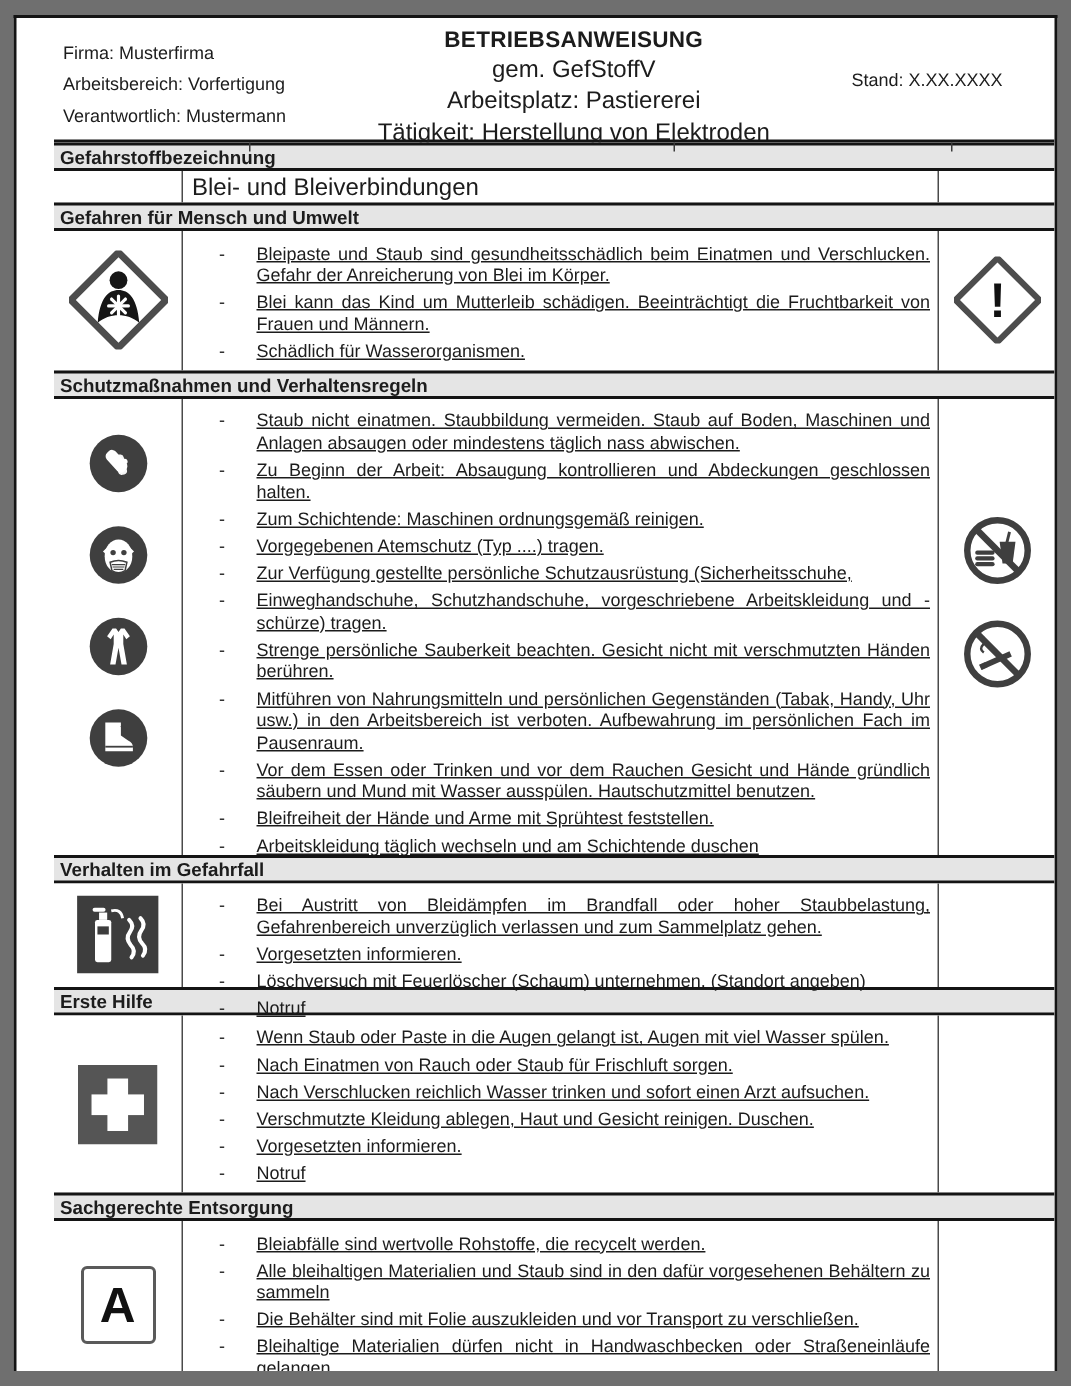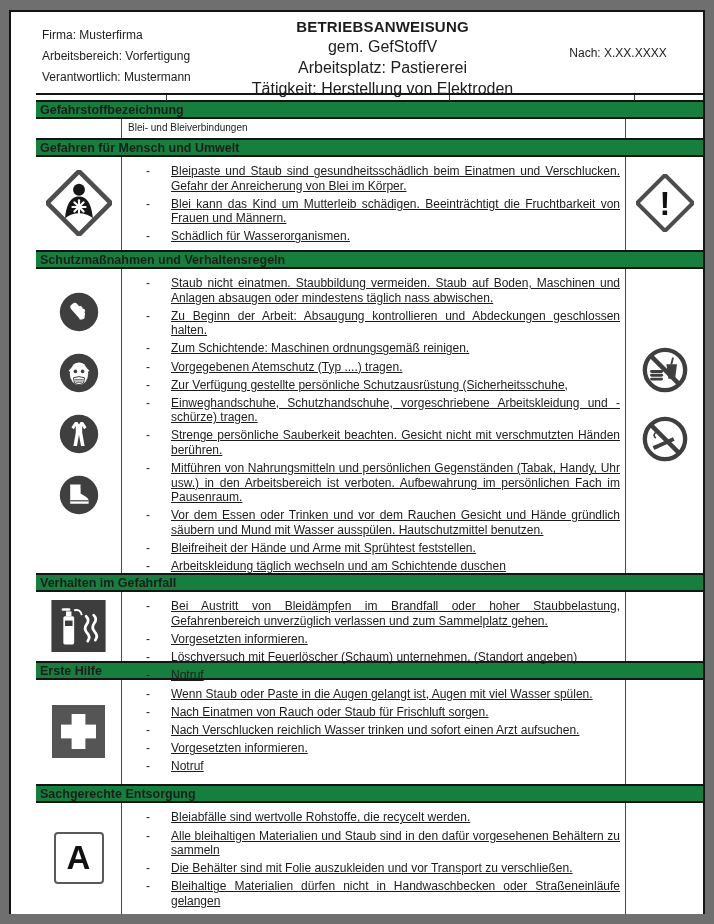--- a/index.html
+++ b/index.html
@@ -19,39 +19,39 @@
   .hdr-center{flex:1;text-align:center;padding-top:6px;}
   .hdr-title{font-size:15px;font-weight:bold;letter-spacing:.2px;}
   .hdr-sub{font-size:16px;margin-top:3px;}
   .hdr-right{width:170px;font-size:12px;display:flex;align-items:center;justify-content:center;}
   
   .gaprow{height:6px;position:relative;}
   .tick{position:absolute;top:0;width:1px;height:6px;background:#3a3a3a;}
   
   .band{
     height:19px;border-top:2px solid #141414;border-bottom:2px solid #141414;
-    box-sizing:border-box;font-size:12.5px;font-weight:bold;padding:1px 0 0 4px;background:#15803d;
+    box-sizing:border-box;font-size:12.5px;font-weight:bold;padding:1px 0 0 4px;background:#e5e5e5;
   }
   
   .row{display:flex;box-sizing:border-box;background:#fff;}
   .cell-left{width:86px;border-right:1px solid #4a4a4a;box-sizing:border-box;
     display:flex;flex-direction:column;align-items:center;justify-content:center;flex-shrink:0;}
   .cell-main{flex:1;box-sizing:border-box;min-width:0;}
   .cell-right{width:78px;border-left:1px solid #4a4a4a;box-sizing:border-box;
     display:flex;flex-direction:column;align-items:center;flex-shrink:0;}
   .center-v{justify-content:center;}
   
   ul.bullets{list-style:none;margin:0;padding:4px 5px 2px 0;}
   ul.bullets li{
     position:relative;padding-left:49px;margin:3.5px 0;font-size:12px;line-height:14.6px;
     text-align:justify;
     text-decoration:underline;
   }
   ul.bullets li::before{content:"-";position:absolute;left:24px;top:0;}
-  .plainline{font-size:10px;padding:3px 0 0 6px;}
+  .plainline{font-size:16px;padding:3px 0 0 6px;}
   
   .stack-left{justify-content:flex-start;padding-top:23px;gap:21px;}
   .stack-right{justify-content:flex-start;padding-top:77px;gap:21px;}
   .asym{
     width:46px;height:48px;background:#fff;border:2px solid #5a5a5a;border-radius:4px;
     display:flex;align-items:center;justify-content:center;
     font-size:33px;font-weight:bold;color:#111;
   }
   svg{display:block;}
 </style>
@@ -65,21 +65,21 @@
       <div>Firma: Musterfirma</div>
       <div>Arbeitsbereich: Vorfertigung</div>
       <div>Verantwortlich: Mustermann</div>
     </div>
     <div class="hdr-center">
       <div class="hdr-title">BETRIEBSANWEISUNG</div>
       <div class="hdr-sub">gem. GefStoffV</div>
       <div class="hdr-sub">Arbeitsplatz: Pastiererei</div>
       <div class="hdr-sub">Tätigkeit:  Herstellung von Elektroden</div>
     </div>
-    <div class="hdr-right">Nach: X.XX.XXXX</div>
+    <div class="hdr-right">Stand: X.XX.XXXX</div>
   </div>
 
   <div class="gaprow">
     <div class="tick" style="left:130px"></div>
     <div class="tick" style="left:413px"></div>
     <div class="tick" style="left:598px"></div>
     <div class="tick" style="left:673px"></div>
   </div>
 
   <div class="band">Gefahrstoffbezeichnung</div>
@@ -243,20 +243,21 @@
         <rect width="100" height="100" fill="#555555"></rect>
         <rect x="37" y="17" width="26" height="66" fill="#fff"></rect>
         <rect x="17" y="37" width="66" height="26" fill="#fff"></rect>
       </svg>
     </div>
     <div class="cell-main">
       <ul class="bullets">
           <li>Wenn Staub oder Paste in die Augen gelangt ist, Augen mit viel Wasser spülen.</li>
           <li>Nach Einatmen von Rauch oder Staub für Frischluft sorgen.</li>
           <li>Nach Verschlucken reichlich Wasser trinken und sofort einen Arzt aufsuchen.</li>
+          <li>Verschmutzte Kleidung ablegen, Haut und Gesicht reinigen. Duschen.</li>
           <li>Vorgesetzten informieren.</li>
           <li>Notruf</li>
         </ul>
     </div>
     <div class="cell-right"></div>
   </div>
 
   <div class="band">Sachgerechte Entsorgung</div>
   <div class="row" style="flex:1">
     <div class="cell-left center-v">

